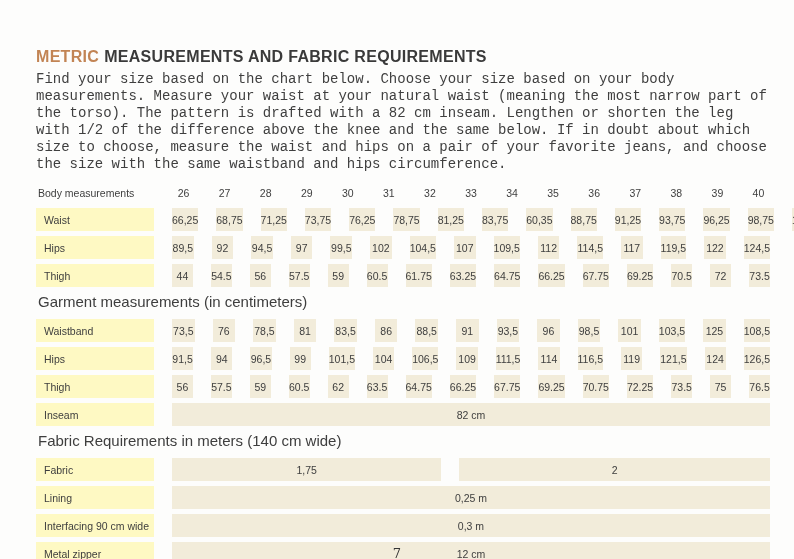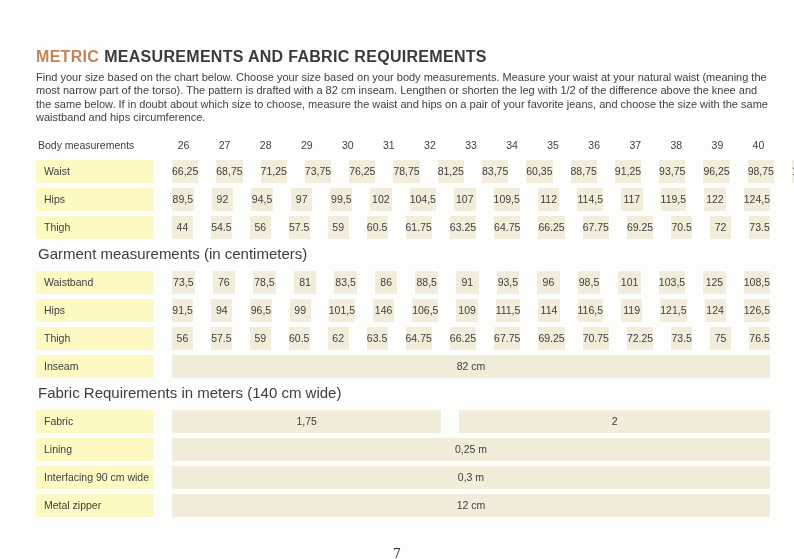--- a/index.html
+++ b/index.html
@@ -13,22 +13,22 @@
     color:#3e3e3e;
     overflow:hidden;
     margin-top:12px;
   }
   h1.doc-title {
     font-size:16px; font-weight:700; letter-spacing:.3px;
     color:#3a3a3a; margin:0 0 5px; white-space:nowrap;
   }
   h1.doc-title .accent { color:#c28454; margin-right:5px; }
   .intro {
-    font-size:11px; line-height:1.22; color:#3f3f3f;
-    width:734px; margin:0 0 13px;
+    font-size:14px; line-height:1.22; color:#3f3f3f;
+    width:734px; margin:0 0 13px;font-family:Liberation Mono, monospace;
   }
   .tbl { width:734px; font-size:10.5px; }
   .row {
     display:grid;
     grid-template-columns:118px repeat(15, 1fr);
     column-gap:18px;
     margin-bottom:5px;
   }
   .row.hdr { margin:2px 0 8px; }
   .hlbl { display:flex; align-items:center; padding-left:2px; height:14px; }
@@ -157,21 +157,21 @@
         <div class="val">125</div>
         <div class="val">108,5</div>
     </div>
     <div class="row">
       <div class="lbl">Hips</div>
       <div class="val">91,5</div>
         <div class="val">94</div>
         <div class="val">96,5</div>
         <div class="val">99</div>
         <div class="val">101,5</div>
-        <div class="val">146</div>
+        <div class="val">104</div>
         <div class="val">106,5</div>
         <div class="val">109</div>
         <div class="val">111,5</div>
         <div class="val">114</div>
         <div class="val">116,5</div>
         <div class="val">119</div>
         <div class="val">121,5</div>
         <div class="val">124</div>
         <div class="val">126,5</div>
     </div>

